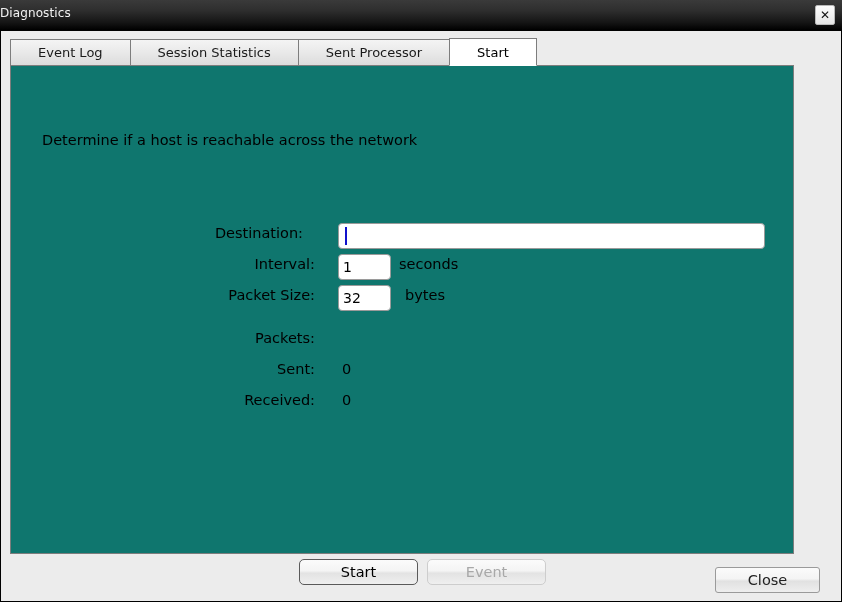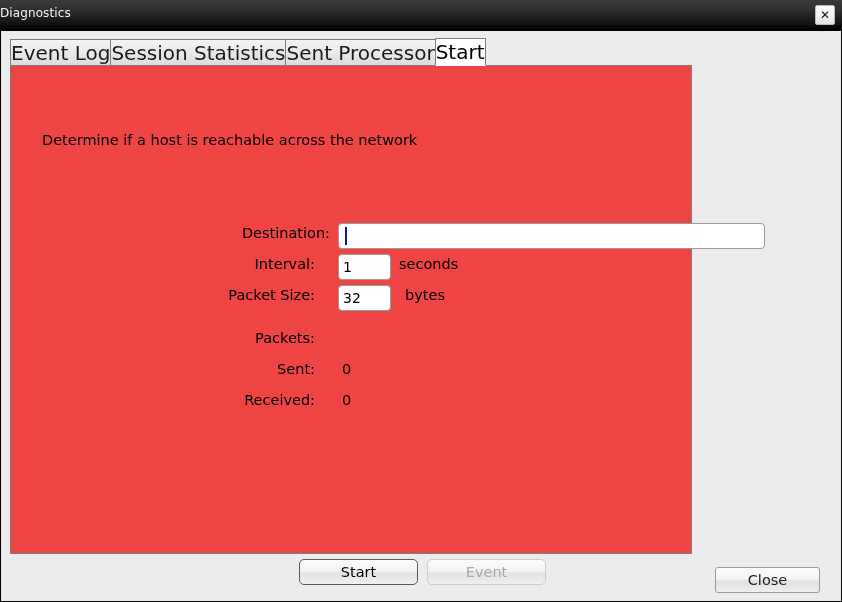--- a/index.html
+++ b/index.html
@@ -79,25 +79,25 @@
     position: absolute;
     left: 9px;
     top: 7px;
     height: 28px;
     display: flex;
     align-items: flex-end;
     z-index: 3;
   }
   .tab {
     height: 27px;
-    padding: 0 0;
+    padding: 0 27px;
     display: flex;
     align-items: center;
     justify-content: flex-end;
-    font-size: 20px;
+    font-size: 13px;
     color: #1a1a1a;
     background: linear-gradient(to bottom, #f4f4f4 0%, #e9e9e9 50%, #dcdcdc 100%);
     border: 1px solid #7d7d7d;
     border-bottom: 1px solid #7d7d7d;
     margin-right: -1px;
     box-sizing: border-box;
     cursor: pointer;
     white-space: nowrap;
   }
   .tab.active {
@@ -108,23 +108,23 @@
     position: relative;
     z-index: 4;
     color: #000;
   }
 
   
   #panel {
     position: absolute;
     left: 9px;
     top: 34px;
-    width: 682px;
+    width: 784px;
     height: 489px;
-    background: #ef4444;
+    background: #0f766e;
     border: 1px solid #7d7d7d;
     box-sizing: border-box;
     z-index: 2;
   }
 
   #description {
     position: absolute;
     left: 31px;
     top: 66px;
     font-size: 14.5px;
@@ -134,21 +134,21 @@
 
   
   .form-label {
     position: absolute;
     text-align: right;
     font-size: 14.5px;
     color: #000;
     white-space: nowrap;
     width: 200px;
   }
-  #label-destination { left: 119px; top: 159px; }
+  #label-destination { left: 92px; top: 159px; }
   #label-interval    { left: 104px; top: 190px; }
   #label-packet-size { left: 104px; top: 221px; }
   #label-packets     { left: 104px; top: 264px; }
   #label-sent        { left: 104px; top: 295px; }
   #label-received    { left: 104px; top: 326px; }
 
   .text-input {
     position: absolute;
     background: #ffffff;
     border: 1px solid #9a9a9a;

